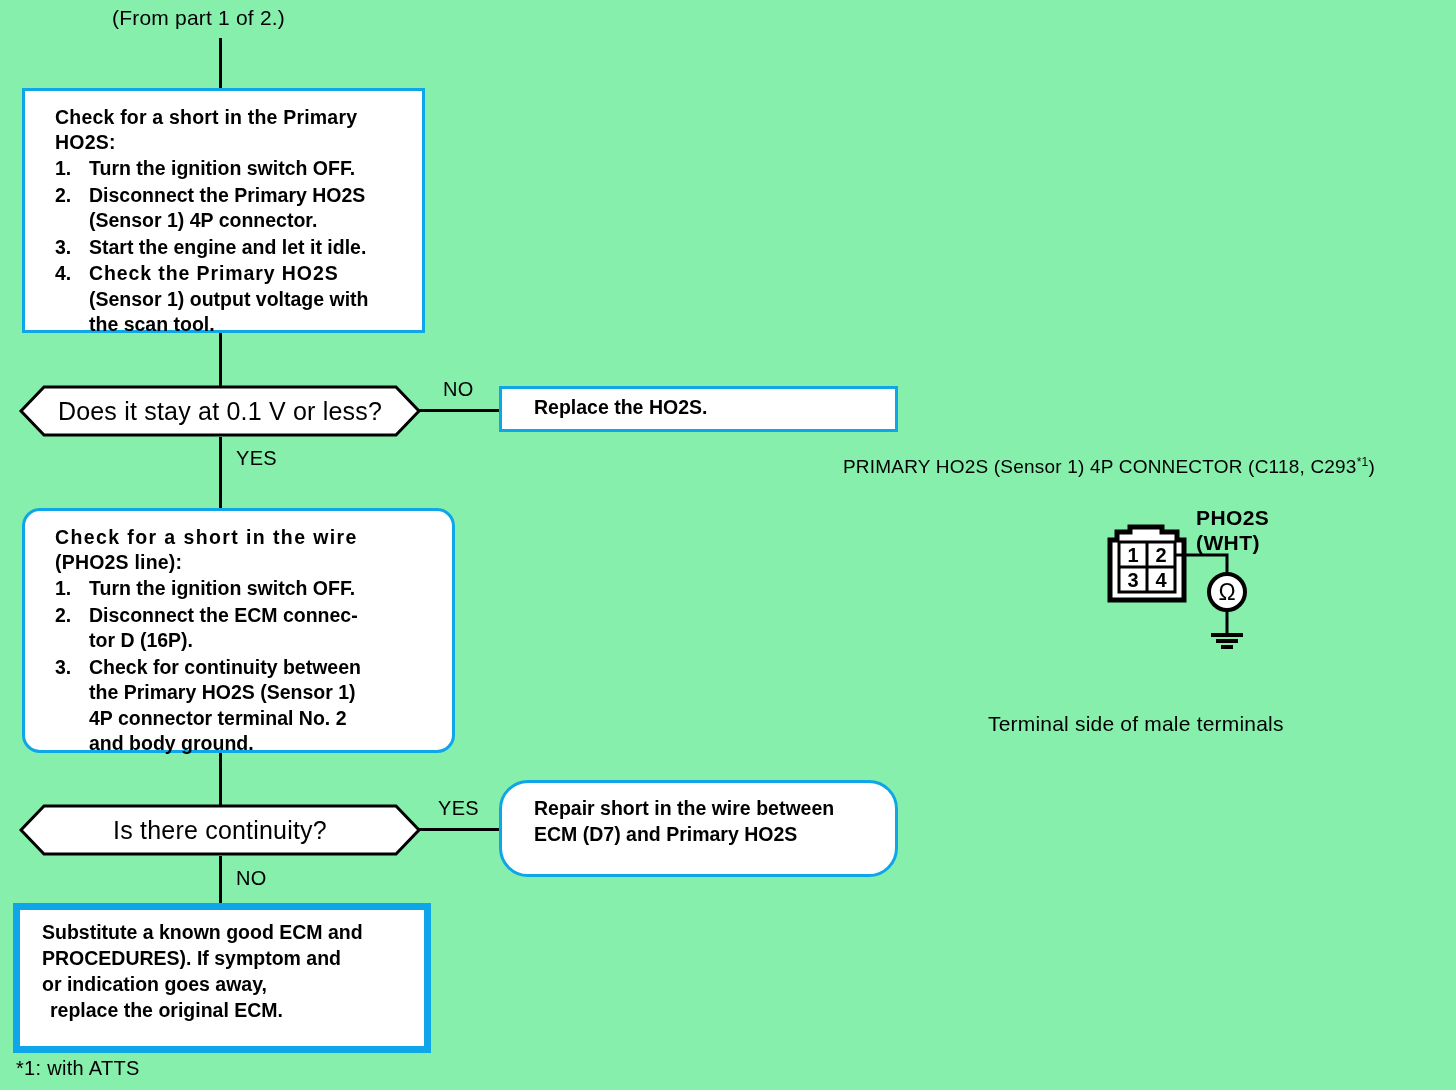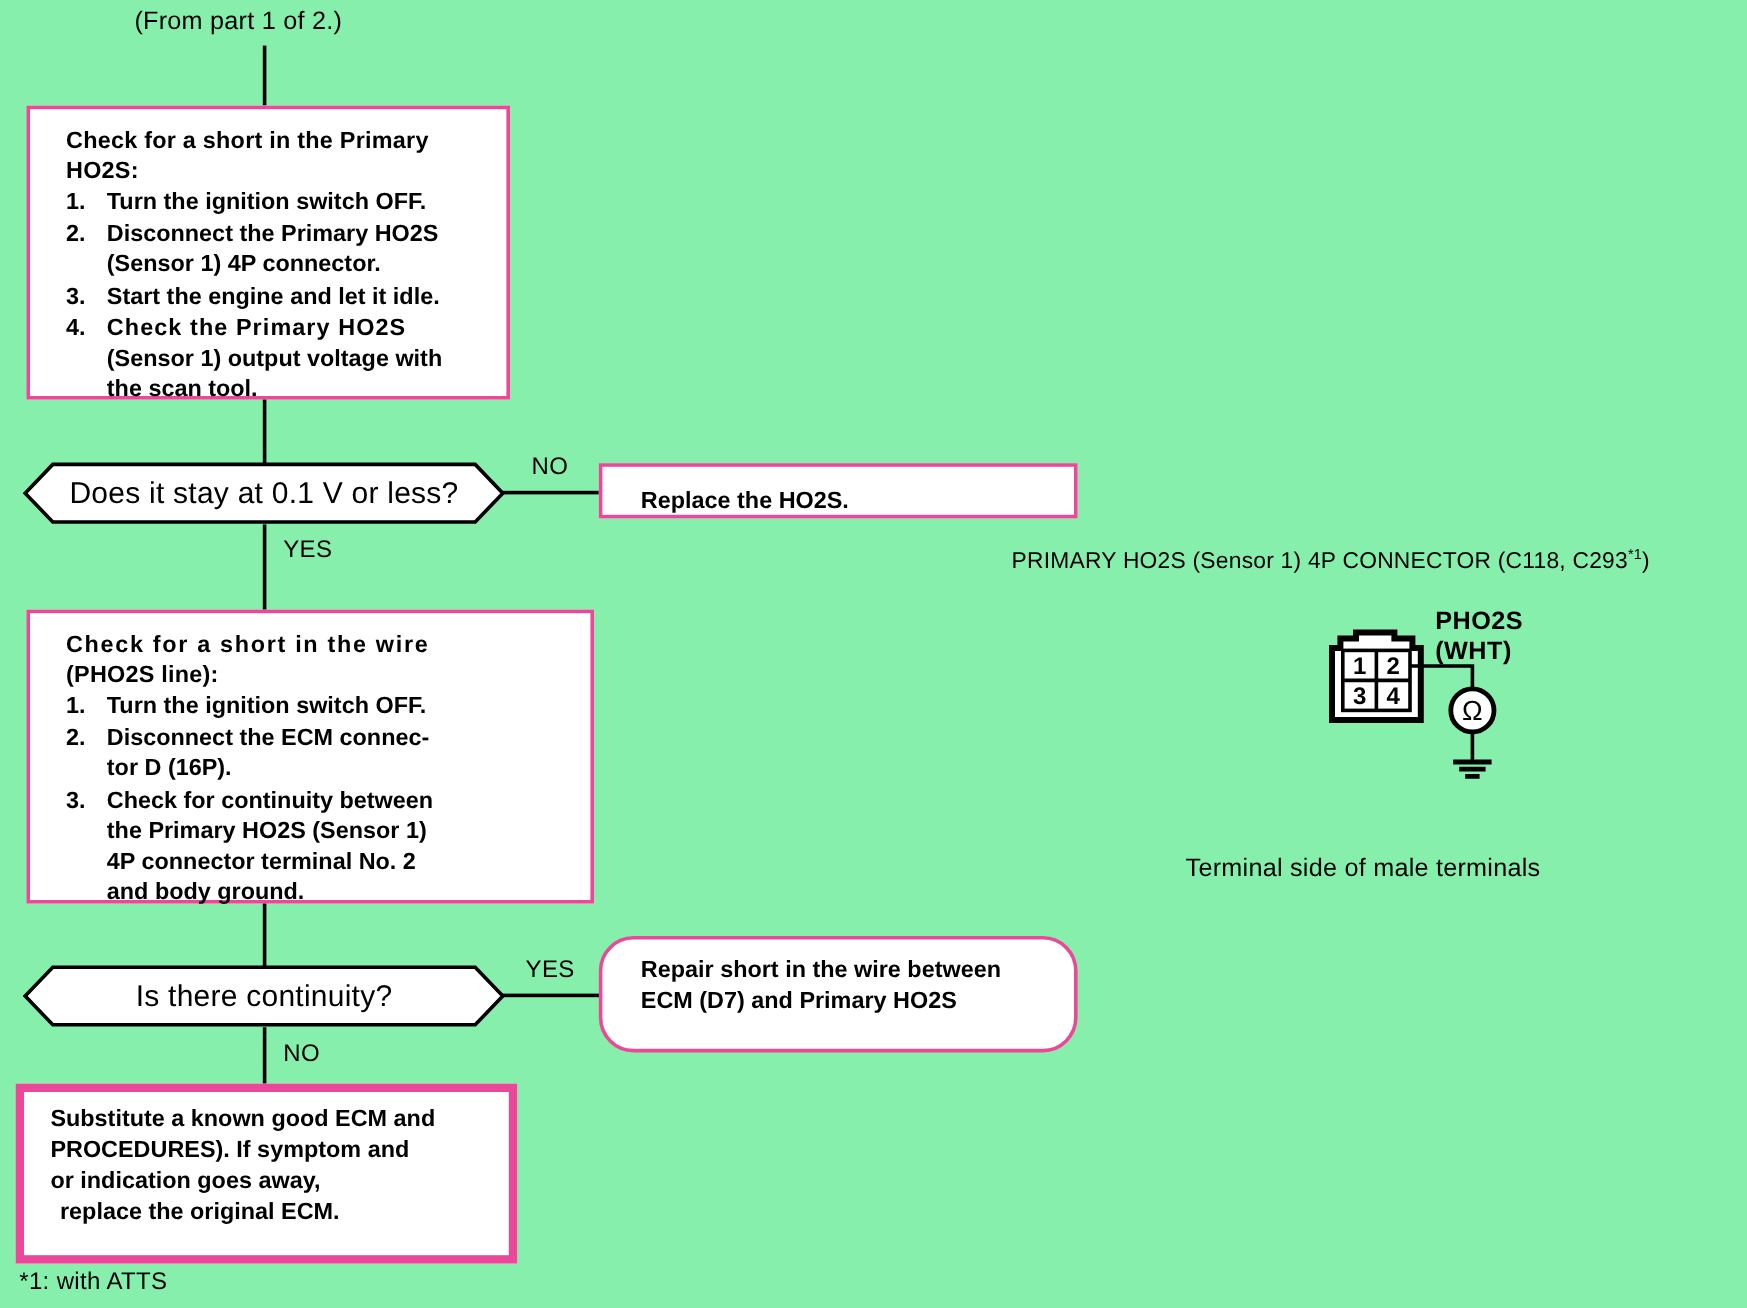--- a/index.html
+++ b/index.html
@@ -25,21 +25,21 @@
     background: #000000;
   }
   .hline {
     position: absolute;
     height: 3px;
     background: #000000;
   }
 
   .proc-box {
     position: absolute;
-    border: 3px solid #ec4899;
+    border: 3px solid #0ea5e9;
     background: #ffffff;
     box-sizing: border-box;
   }
   .proc-box.thick { border-width: 7px; }
 
   .box-inner {
     padding: 14px 16px 10px 30px;
   }
 
   .box-title {
@@ -185,29 +185,29 @@
     <svg width="404" height="54" viewBox="0 0 404 54" aria-hidden="true">
       <polygon points="26,3 378,3 401,27 378,51 26,51 3,27" fill="#ffffff" stroke="#000000" stroke-width="3"></polygon>
     </svg>
     <div class="hex-label">Does it stay at 0.1 V or less?</div>
   </div>
 
   <div class="hline" style="left:419px; top:409px; width:82px;"></div>
   <div class="branch-label" style="left:443px; top:379px;">NO</div>
 
   <div class="proc-box" style="left:499px; top:386px; width:399px; height:46px;">
-    <div style="padding:15px 0 0 32px;">
+    <div style="padding:5px 0 0 32px;">
       <div class="plain-bold">Replace the HO2S.</div>
     </div>
   </div>
 
   <div class="vline" style="left:219px; top:437px; height:72px;"></div>
   <div class="branch-label" style="left:236px; top:448px;">YES</div>
 
-  <div class="proc-box" style="left:22px; top:508px; width:473px; height:245px;">
+  <div class="proc-box" style="left:22px; top:508px; width:433px; height:245px;border-radius:18px;">
     <div class="box-inner">
       <div class="box-title spaced">Check for a short in the wire</div>
       <div class="box-title">(PHO2S line):</div>
       <ol class="steps">
         <li>
           <span class="num">1.</span>
           <span class="txt">Turn the ignition switch OFF.</span>
         </li>
         <li>
           <span class="num">2.</span>

